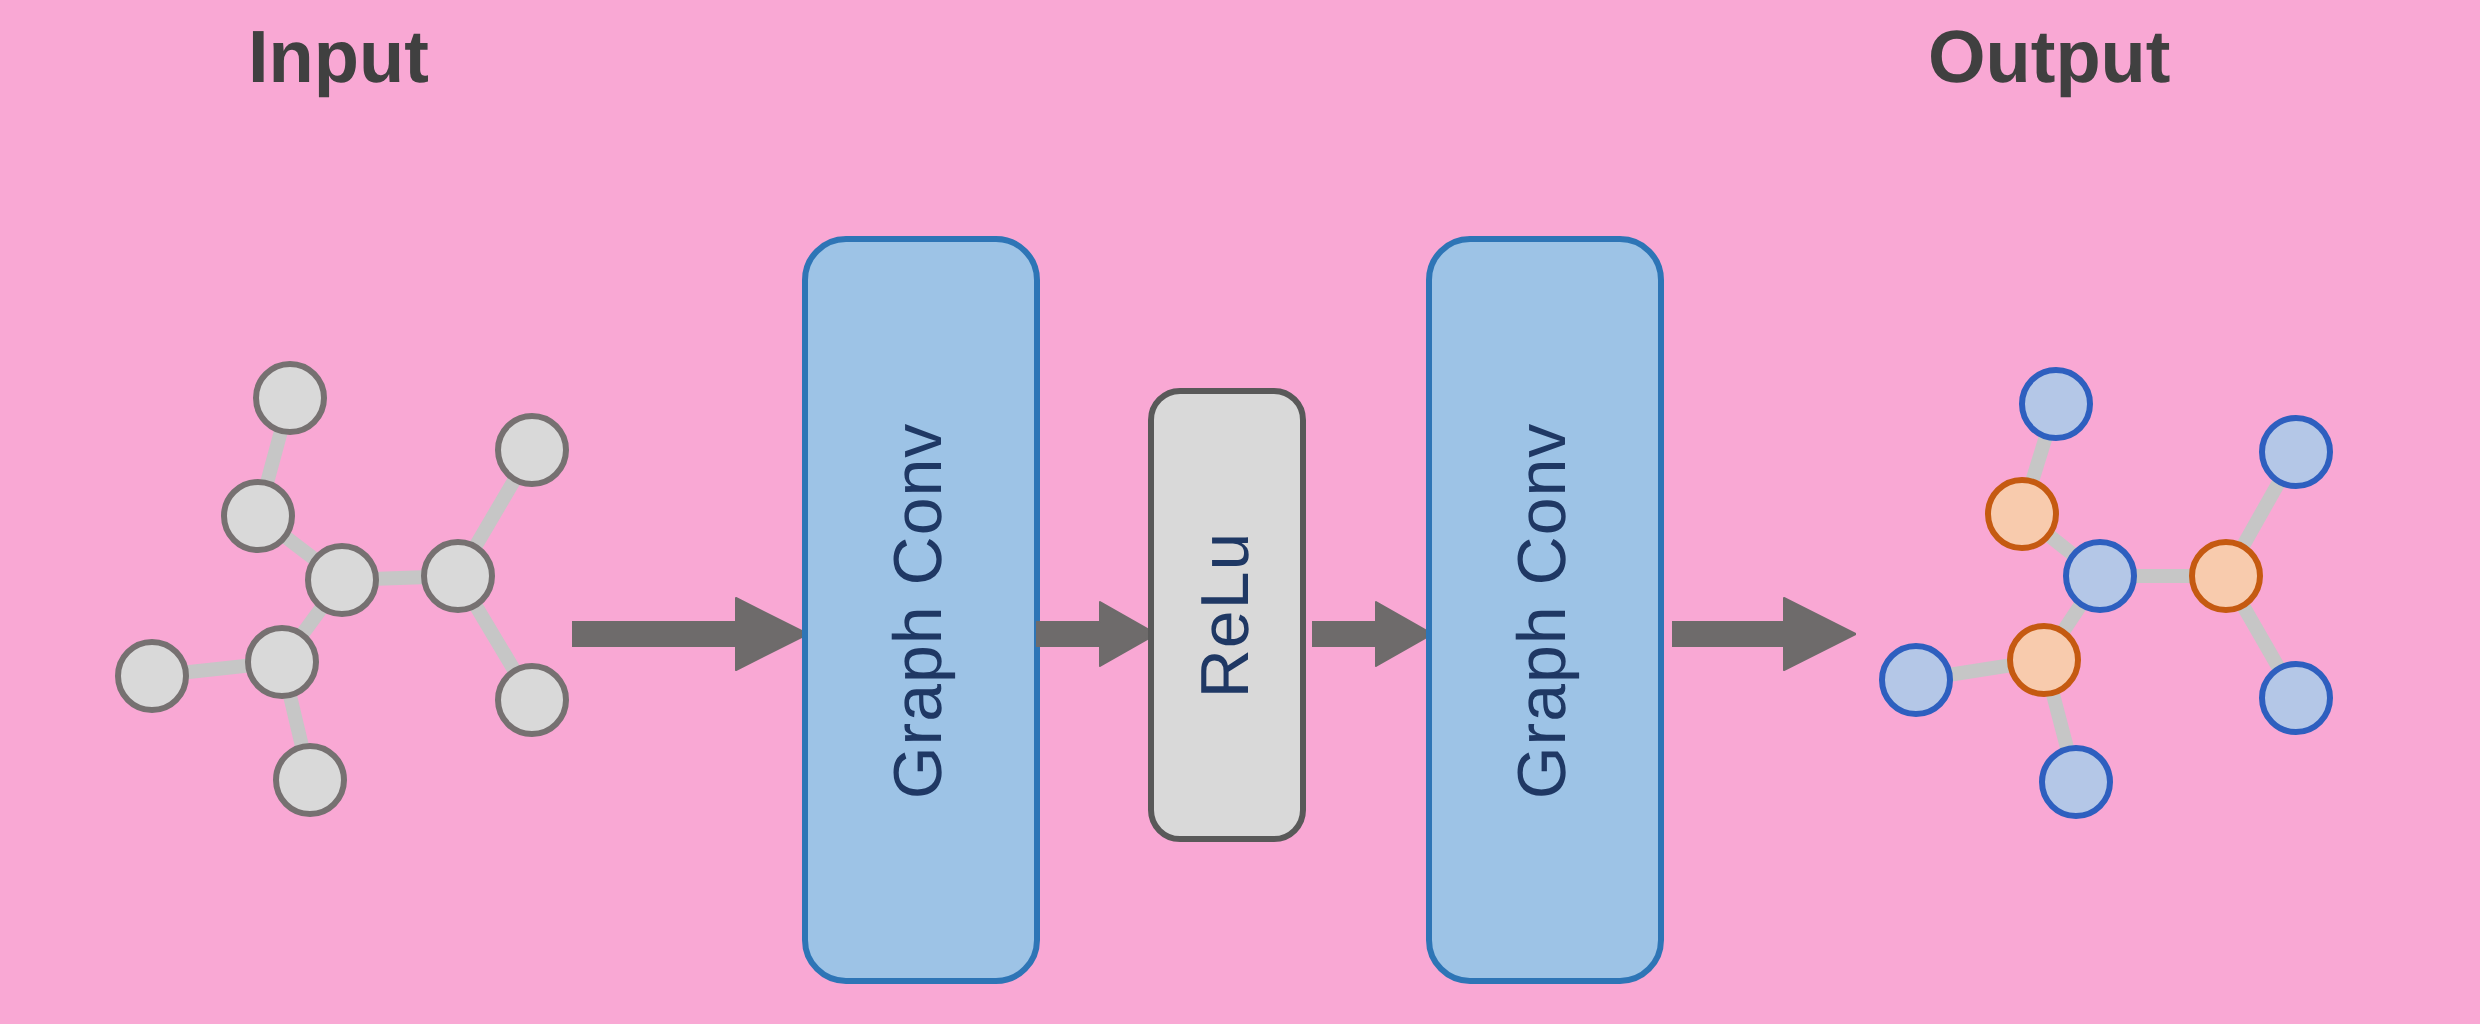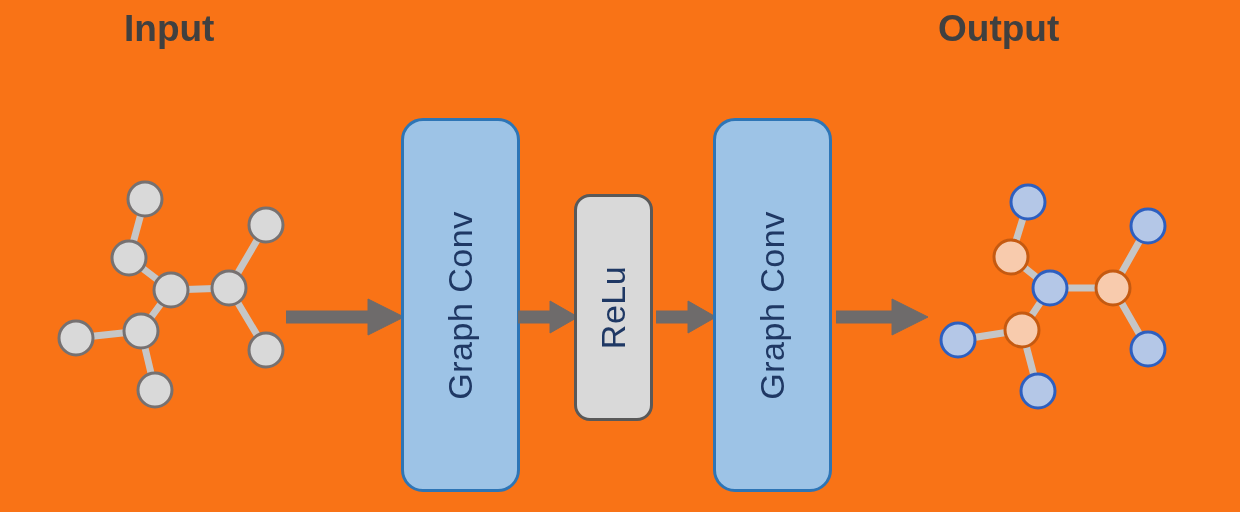--- a/index.html
+++ b/index.html
@@ -10,33 +10,33 @@
   body {
     width: 1240px;
     height: 512px;
     overflow: hidden;
     font-family: "Liberation Sans", sans-serif;
   }
   #canvas {
     position: relative;
     width: 1240px;
     height: 512px;
-    background: #f97316;
+    background: #f9a8d4;
   }
   .title-label {
     position: absolute;
     font-family: "Liberation Sans", sans-serif;
     font-weight: bold;
     font-size: 37px;
     color: #404040;
     letter-spacing: 0px;
     white-space: nowrap;
   }
   #title-input { left: 124px; top: 8px; }
-  #title-output { left: 938px; top: 8px; }
+  #title-output { left: 964px; top: 8px; }
 
   .layer-box {
     position: absolute;
     box-sizing: border-box;
     display: flex;
     align-items: center;
     justify-content: center;
   }
   .layer-box .layer-text {
     transform: rotate(-90deg);

